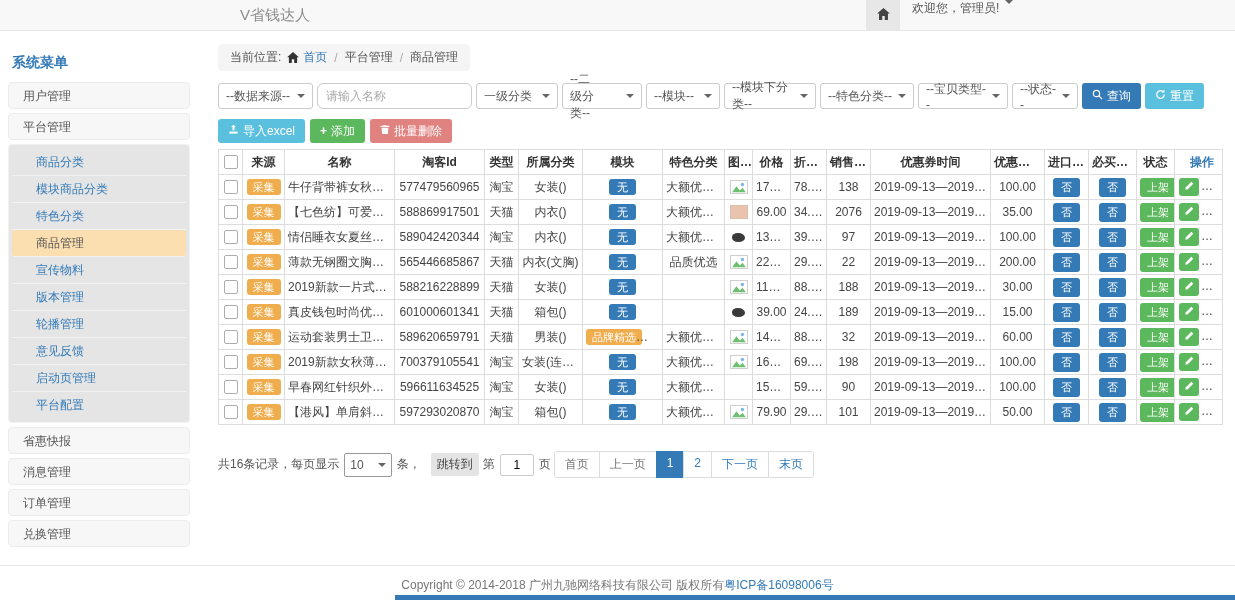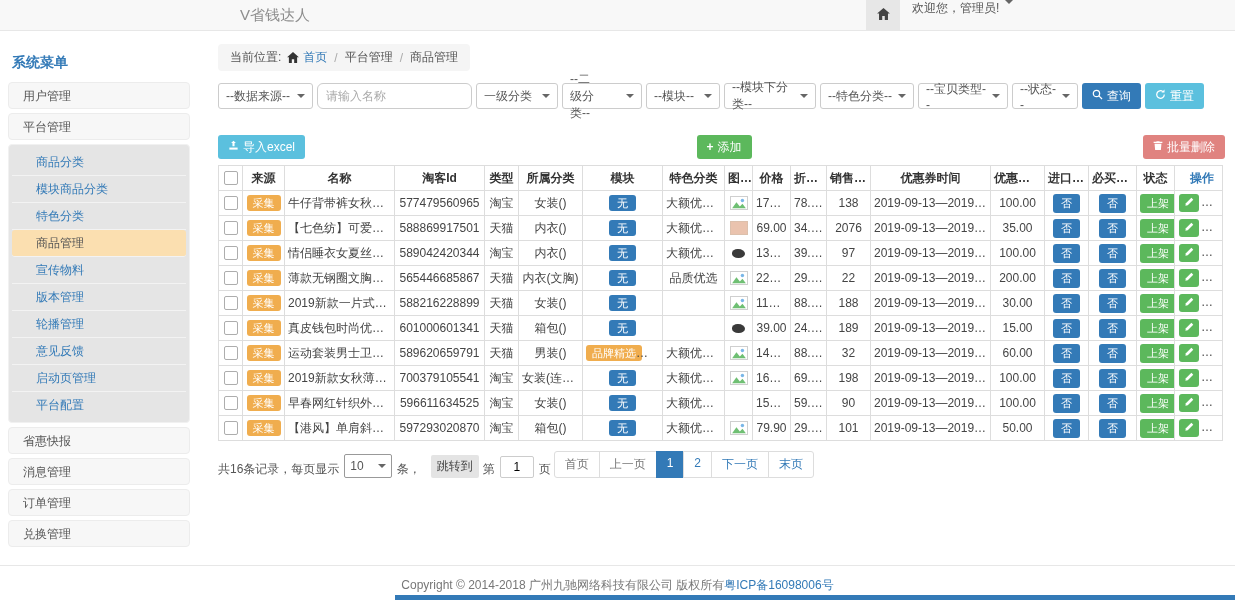--- a/index.html
+++ b/index.html
@@ -32,21 +32,21 @@
   .filterbar{display:flex;gap:4px;margin-top:12px;height:26px;align-items:center;}
   .f-select{height:26px;border:1px solid #ccc;border-radius:3px;background:#fff;display:flex;align-items:center;justify-content:space-between;padding:0 7px;font-size:12px;color:#555;box-sizing:border-box;cursor:pointer;flex:none;}
   .f-input{height:26px;border:1px solid #ccc;border-radius:6px;padding:0 8px;font-size:12px;color:#555;box-sizing:border-box;flex:none;}
   .f-input::placeholder{color:#aaa;}
   .btn{display:inline-flex;align-items:center;gap:4px;border:none;border-radius:3px;color:#fff;font-size:12px;padding:0 10px;height:26px;cursor:pointer;flex:none;}
   .btn-primary{background:#337ab7;}
   .btn-info{background:#5bc0de;}
   .btn-success{background:#5cb85c;}
   .btn-danger-soft{background:#e08380;}
 
-  .actionbar{display:flex;justify-content:space-between;gap:5px;margin-top:26px;height:24px;}
+  .actionbar{display:flex;justify-content:flex-start;gap:5px;margin-top:10px;height:24px;}
   .actionbar .btn{height:24px;}
 
   
   table.grid{border-collapse:collapse;table-layout:fixed;width:1004px;margin-top:6px;font-size:12px;}
   .grid th,.grid td{border:1px solid #ddd;text-align:center;padding:0 3px;height:25px;overflow:hidden;white-space:nowrap;text-overflow:ellipsis;color:#444;box-sizing:border-box;}
   .grid th{font-weight:bold;color:#333;}
   .grid th.op-head{color:#337ab7;}
   .cb{display:inline-block;width:12px;height:12px;border:1px solid #adadad;border-radius:2px;background:#fff;vertical-align:middle;cursor:pointer;}
   .badge-orange{background:#f0ad4e;color:#fff;border-radius:3px;padding:2px 6px;font-size:11px;}
   .badge-blue{background:#337ab7;color:#fff;border-radius:3px;padding:2px 8px;font-size:11px;}
@@ -57,21 +57,21 @@
   .op-del{background:#d9534f;}
   .mod-text{font-size:11px;color:#444;margin-left:2px;}
 
   .thumb{display:inline-block;width:18px;height:14px;vertical-align:middle;position:relative;box-sizing:border-box;}
   .thumb.placeholder{border:1px solid #cfcfcf;background:#fff;}
   .thumb.pink{background:#eac3ae;border:1px solid #dcc0ac;}
   .thumb.dark{background:#fff;}
   .thumb.dark::before{content:"";position:absolute;left:2px;top:3px;width:13px;height:9px;background:#3a3a3a;border-radius:45% 55% 50% 50%;}
 
   
-  .pager-row{display:flex;align-items:flex-end;margin-top:10px;font-size:12px;color:#555;width:1004px;}
+  .pager-row{display:flex;align-items:center;margin-top:26px;font-size:12px;color:#555;width:1004px;}
   .pp-select{border:1px solid #999;border-radius:2px;height:22px;display:inline-flex;align-items:center;padding:0 5px;gap:8px;margin:0 5px;background:#fff;cursor:pointer;}
   .jump-btn{background:#e4e4e4;border-radius:2px;padding:3px 6px;margin:0 4px 0 10px;cursor:pointer;color:#444;}
   .jump-input{width:28px;height:18px;border:1px solid #ccc;border-radius:2px;text-align:center;font-size:12px;margin:0 5px;}
   .pages{display:flex;margin-left:auto;margin-right:408px;}
   .page-btn{border:1px solid #ddd;background:#fff;padding:4px 10px;font-size:12px;color:#337ab7;cursor:pointer;margin-left:-1px;}
   .page-btn:first-child{border-radius:3px 0 0 3px;margin-left:0;}
   .page-btn:last-child{border-radius:0 3px 3px 0;}
   .page-btn.disabled{color:#777;}
   .page-btn.active{background:#337ab7;color:#fff;border-color:#337ab7;}
 

